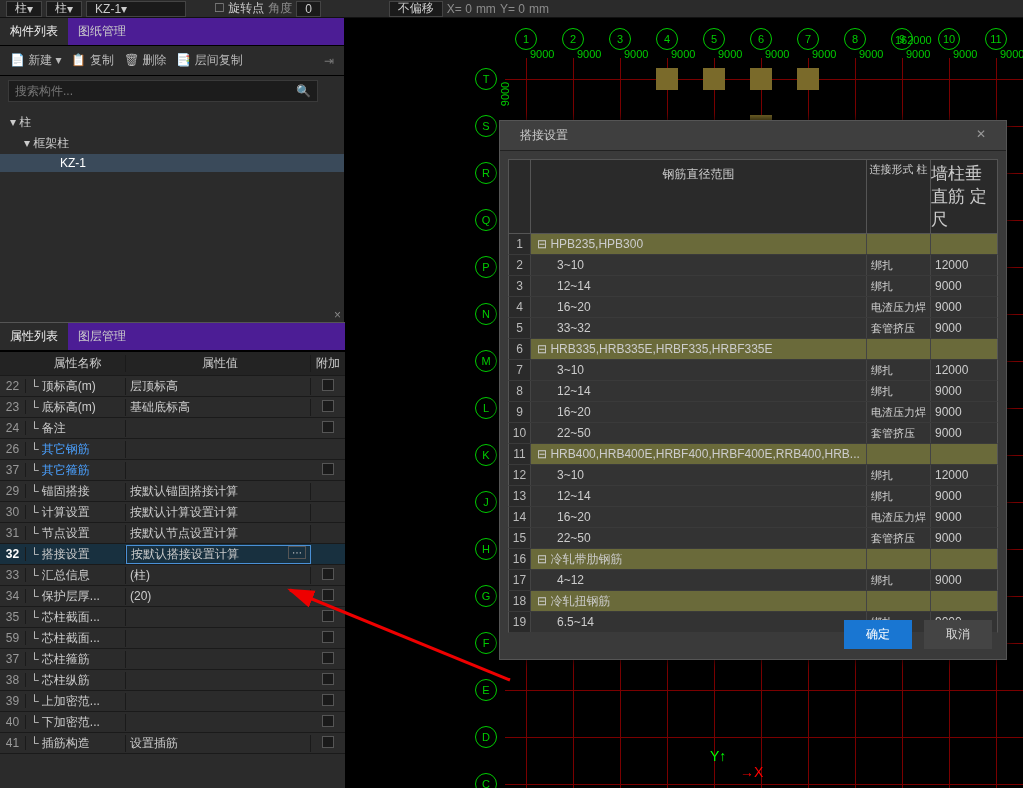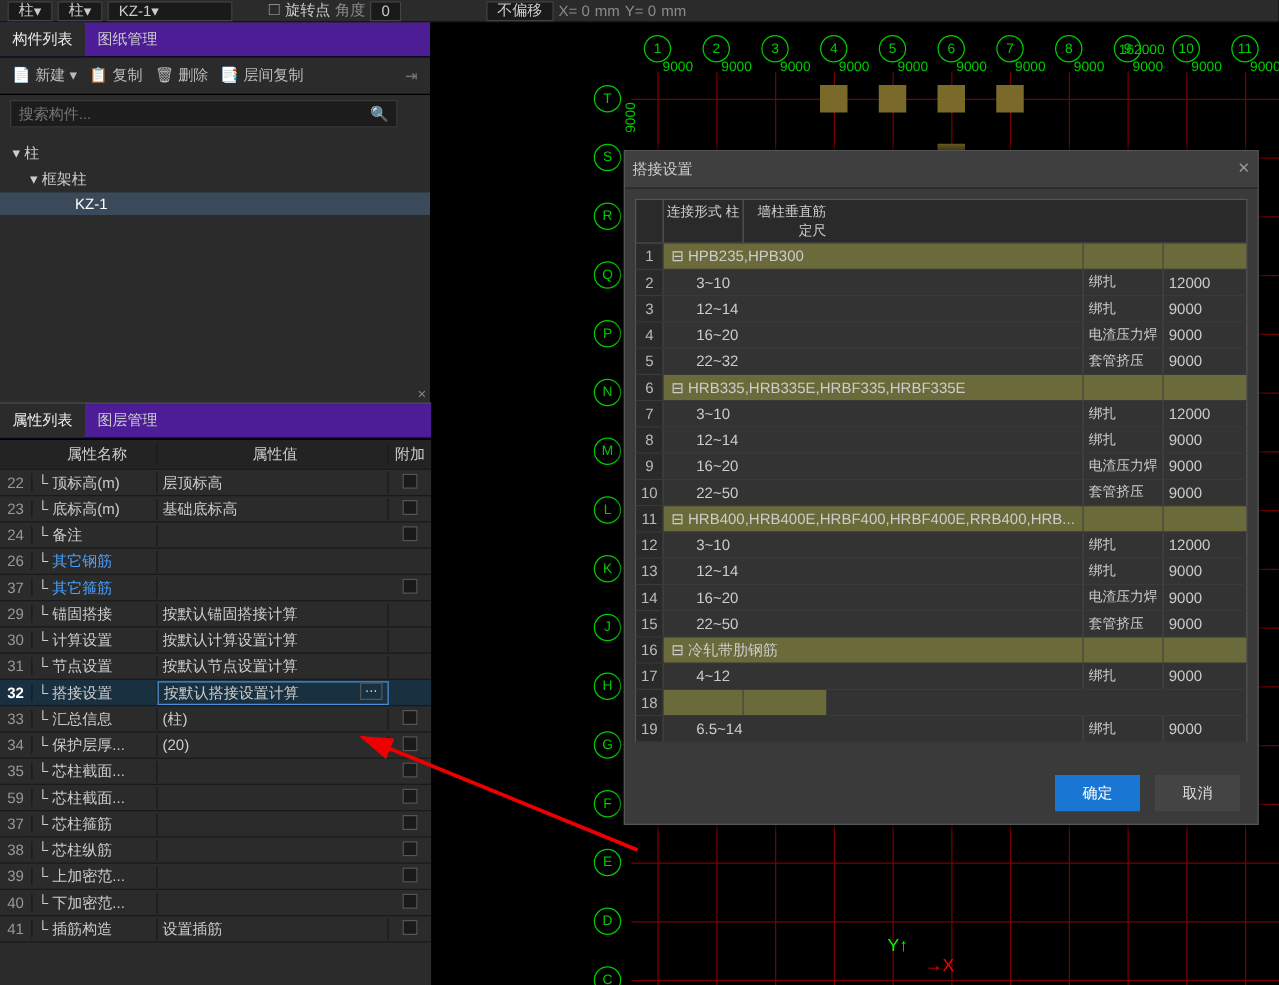--- a/index.html
+++ b/index.html
@@ -35,28 +35,28 @@
 .prow.sel .val{border:1px solid #4a90d6}
 .prow .dots{float:right;margin-right:4px;border:1px solid #555;padding:0 3px;font-size:10px;cursor:pointer}
 .link{color:#4aa0ff}
 .canvas{position:absolute;left:345px;top:18px;right:0;bottom:0;background:#000}
 .gridbg{position:absolute;left:130px;top:40px;width:900px;height:730px}
 .gln{position:absolute;background:#7a0000}
 .bub{position:absolute;width:22px;height:22px;border:1px solid #0c0;border-radius:50%;color:#0c0;text-align:center;line-height:20px;font-size:11px;background:#000}
 .dim{position:absolute;color:#0c0;font-size:11px}
 .blk{position:absolute;background:#7a6a2a;width:22px;height:22px}
 .dialog{position:absolute;left:499px;top:120px;width:508px;height:540px;background:#3a3a3a;border:1px solid #555;box-shadow:0 0 10px #000}
-.dialog .ti{background:#3f3f3f;padding:6px 6px;display:flex;justify-content:space-between;border-bottom:1px solid #222}
+.dialog .ti{background:#3f3f3f;padding:6px 20px;display:flex;justify-content:space-between;border-bottom:1px solid #222}
 .dialog .ti .x{cursor:pointer;color:#999}
 .dgrid{padding:8px}
 .dhdr{display:flex;background:#2a2a2a;border:1px solid #555}
 .dhdr .c1{width:22px;border-right:1px solid #555}
 .dhdr .c2{flex:1;text-align:center;padding:6px 0;border-right:1px solid #555}
 .dhdr .c3{width:64px;text-align:center;padding:2px 0;border-right:1px solid #555;font-size:11px}
-.dhdr .c4{width:66px;text-align:right;padding:2px 0;font-size:11px}
+.dhdr .c4{width:66px;text-align:left;padding:2px 0;font-size:17px}
 .drow{display:flex;border-left:1px solid #555;border-right:1px solid #555;border-bottom:1px solid #3a3a3a;height:21px;align-items:center;background:#333}
 .drow .c1{width:22px;text-align:center;color:#bbb;border-right:1px solid #444;background:#2a2a2a;height:100%;line-height:21px}
 .drow .c2{flex:1;padding-left:6px;border-right:1px solid #444;height:100%;line-height:21px;overflow:hidden;white-space:nowrap}
 .drow .c3{width:64px;padding-left:4px;border-right:1px solid #444;height:100%;line-height:21px;font-size:11px}
 .drow .c4{width:66px;padding-left:4px;height:100%;line-height:21px}
 .drow.grp .c2{background:#6a6a3a}
 .drow.grp .c3{background:#6a6a3a}
 .drow.grp .c4{background:#6a6a3a}
 .drow .ind{padding-left:26px}
 .dbtns{position:absolute;bottom:10px;right:14px;display:flex;gap:12px}
@@ -330,20 +330,21 @@
 </svg>
 
 <div class="dialog">
   <div class="ti">
     <span>搭接设置</span>
     <span class="x">✕</span>
   </div>
   <div class="dgrid">
     <div class="dhdr">
       <div class="c1"></div>
+      <div class="c2">钢筋直径范围</div>
       <div class="c3">连接形式 柱</div>
       <div class="c4">墙柱垂直筋 定尺</div>
     </div>
     <div id="drows">
         <div class="drow grp">
           <div class="c1">1</div>
           <div class="c2">⊟ HPB235,HPB300</div>
           <div class="c3"></div>
           <div class="c4"></div>
         </div>
@@ -360,21 +361,21 @@
           <div class="c4">9000</div>
         </div>
         <div class="drow">
           <div class="c1">4</div>
           <div class="c2 ind">16~20</div>
           <div class="c3">电渣压力焊</div>
           <div class="c4">9000</div>
         </div>
         <div class="drow">
           <div class="c1">5</div>
-          <div class="c2 ind">22~32</div>
+          <div class="c2 ind">33~32</div>
           <div class="c3">套管挤压</div>
           <div class="c4">9000</div>
         </div>
         <div class="drow grp">
           <div class="c1">6</div>
           <div class="c2">⊟ HRB335,HRB335E,HRBF335,HRBF335E</div>
           <div class="c3"></div>
           <div class="c4"></div>
         </div>
         <div class="drow">
@@ -438,20 +439,21 @@
           <div class="c4"></div>
         </div>
         <div class="drow">
           <div class="c1">17</div>
           <div class="c2 ind">4~12</div>
           <div class="c3">绑扎</div>
           <div class="c4">9000</div>
         </div>
         <div class="drow grp">
           <div class="c1">18</div>
+          <div class="c2">⊟ 冷轧扭钢筋</div>
           <div class="c3"></div>
           <div class="c4"></div>
         </div>
         <div class="drow">
           <div class="c1">19</div>
           <div class="c2 ind">6.5~14</div>
           <div class="c3">绑扎</div>
           <div class="c4">9000</div>
         </div>
       </div>

